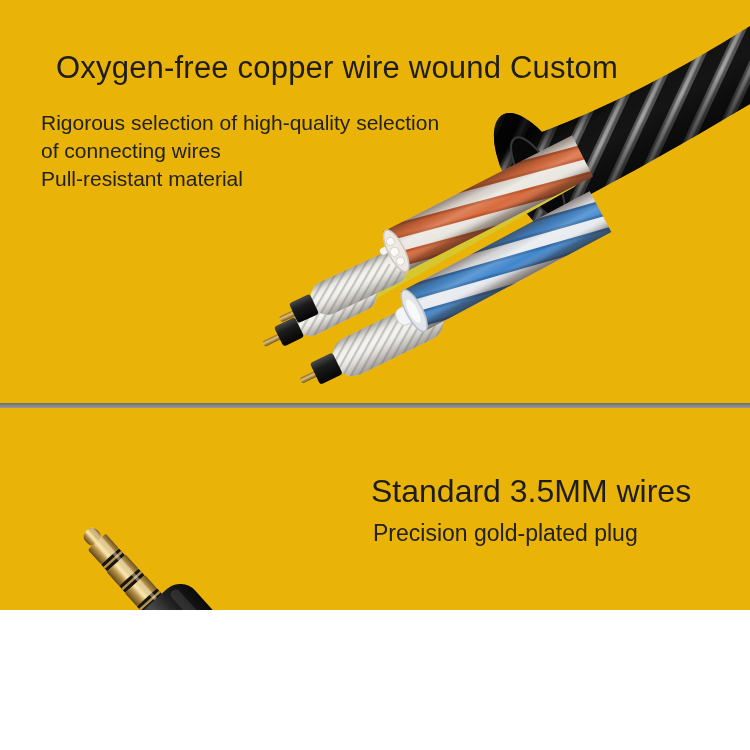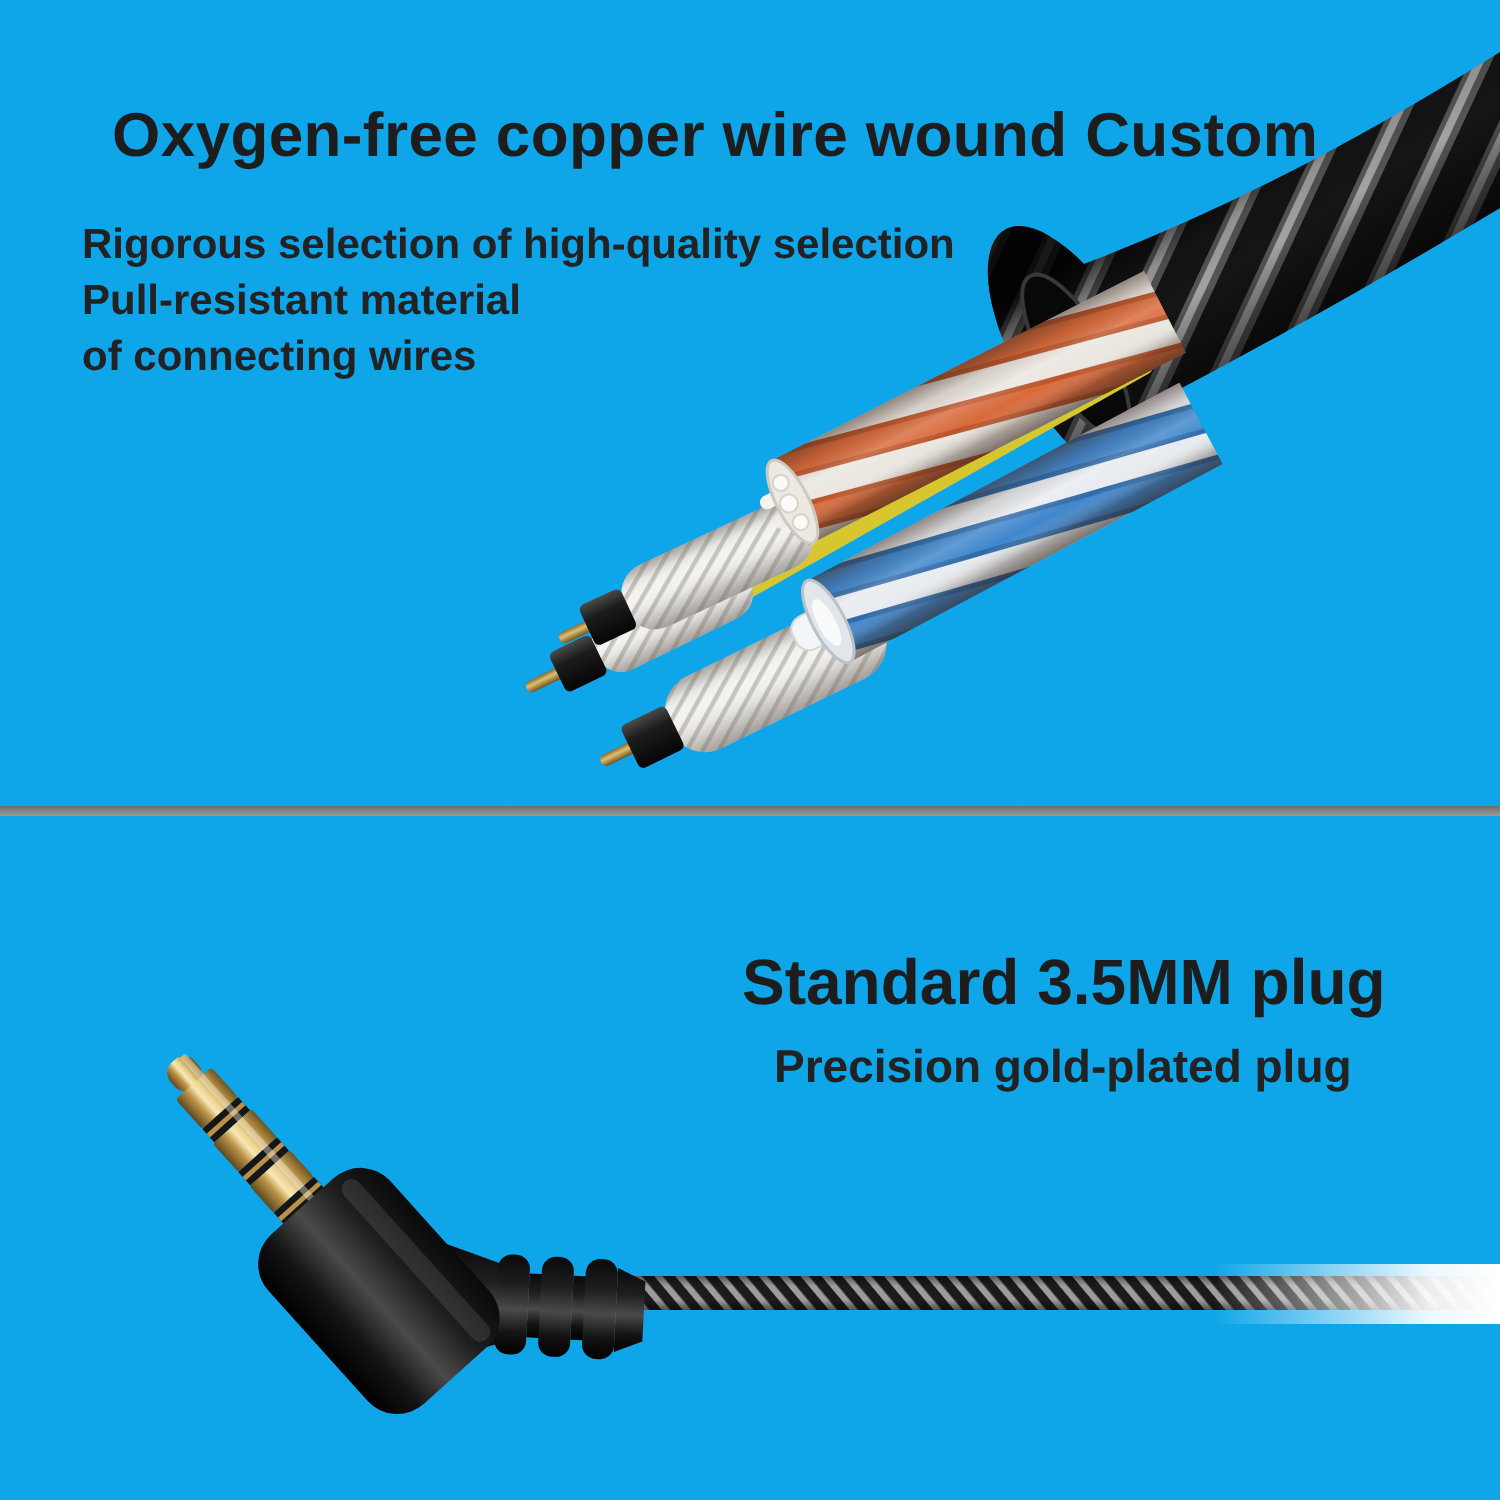--- a/index.html
+++ b/index.html
@@ -1,26 +1,26 @@
 <!DOCTYPE html>
 <html><head>
 <meta charset="utf-8">
 <style>
   html,body{margin:0;padding:0;background:#fff;}
-  .canvas{position:relative;width:750px;height:750px;background:#0ea5e9;overflow:hidden;
-          font-family:"Liberation Sans", sans-serif;font-weight:bold;}
+  .canvas{position:relative;width:750px;height:610px;background:#eab308;overflow:hidden;
+          font-family:"Liberation Sans", sans-serif;}
   .illus{position:absolute;left:0;display:block;}
   #cable-illus{top:0;}
   #plug-illus{top:410px;}
   .title1{position:absolute;left:56px;top:50px;font-size:31px;color:#1d1d1d;letter-spacing:0.2px;white-space:nowrap;}
   .sub1{position:absolute;left:41px;top:109px;font-size:21px;line-height:28px;color:#222;}
   .divider{position:absolute;left:0;top:403px;width:750px;height:5px;
            background:linear-gradient(180deg,#6e6e6e,#989898);}
   .title2{position:absolute;left:371px;top:473px;font-size:32px;color:#1d1d1d;white-space:nowrap;}
-  .sub2{position:absolute;left:387px;top:520px;font-size:23px;color:#222;white-space:nowrap;}
+  .sub2{position:absolute;left:373px;top:520px;font-size:23px;color:#222;white-space:nowrap;}
 </style>
 </head>
 <body>
 
 <div class="canvas">
 
   <svg id="cable-illus" class="illus" width="750" height="410" viewBox="0 0 750 410">
     <defs>
       <pattern id="jtex" patternUnits="userSpaceOnUse" width="26" height="26" patternTransform="rotate(25)">
         <rect width="26" height="26" fill="#151515"></rect>
@@ -122,22 +122,22 @@
       <rect x="4" y="-23" width="214" height="46" fill="url(#wshade)"></rect>
       <rect x="-12" y="-9" width="17" height="18" rx="7" fill="#f4f5f6" stroke="#d3d7db" stroke-width="1"></rect>
       <ellipse cx="7" cy="0" rx="8" ry="23" fill="#e2e6ea" stroke="#b9c1ca" stroke-width="1.5"></ellipse>
       <ellipse cx="6" cy="0" rx="4.5" ry="13" fill="#f8f9fa"></ellipse>
     </g>
   </svg>
 
   <div class="title1">Oxygen-free copper wire wound Custom</div>
   <div class="sub1">
     <div>Rigorous selection of high-quality selection</div>
+    <div>of connecting wires</div>
     <div>Pull-resistant material</div>
-    <div>of connecting wires</div>
   </div>
 
   <div class="divider"></div>
 
   <svg id="plug-illus" class="illus" width="750" height="340" viewBox="0 0 750 340">
     <defs>
       <pattern id="rope" patternUnits="userSpaceOnUse" width="8" height="8" patternTransform="rotate(-40)">
         <rect width="8" height="8" fill="#1b1b1b"></rect>
         <rect width="3.2" height="8" fill="#9c9c9c"></rect>
       </pattern>
@@ -199,16 +199,16 @@
       <rect x="97" y="-14.5" width="18" height="29" rx="2" fill="url(#goldG)"></rect>
       <rect x="-1" y="-7" width="114" height="3.5" rx="1.7" fill="rgba(255,246,220,0.4)"></rect>
     </g>
 
     <g transform="translate(162,205) rotate(48)">
       <rect x="-16" y="-41" width="114" height="82" rx="20" fill="url(#bodyGrad)"></rect>
       <path d="M -6,-24 L 90,-24" stroke="rgba(255,255,255,0.10)" stroke-width="10" stroke-linecap="round" fill="none"></path>
     </g>
   </svg>
 
-  <div class="title2">Standard 3.5MM plug</div>
+  <div class="title2">Standard 3.5MM wires</div>
   <div class="sub2">Precision gold-plated plug</div>
 
 </div>
 
 </body></html>

